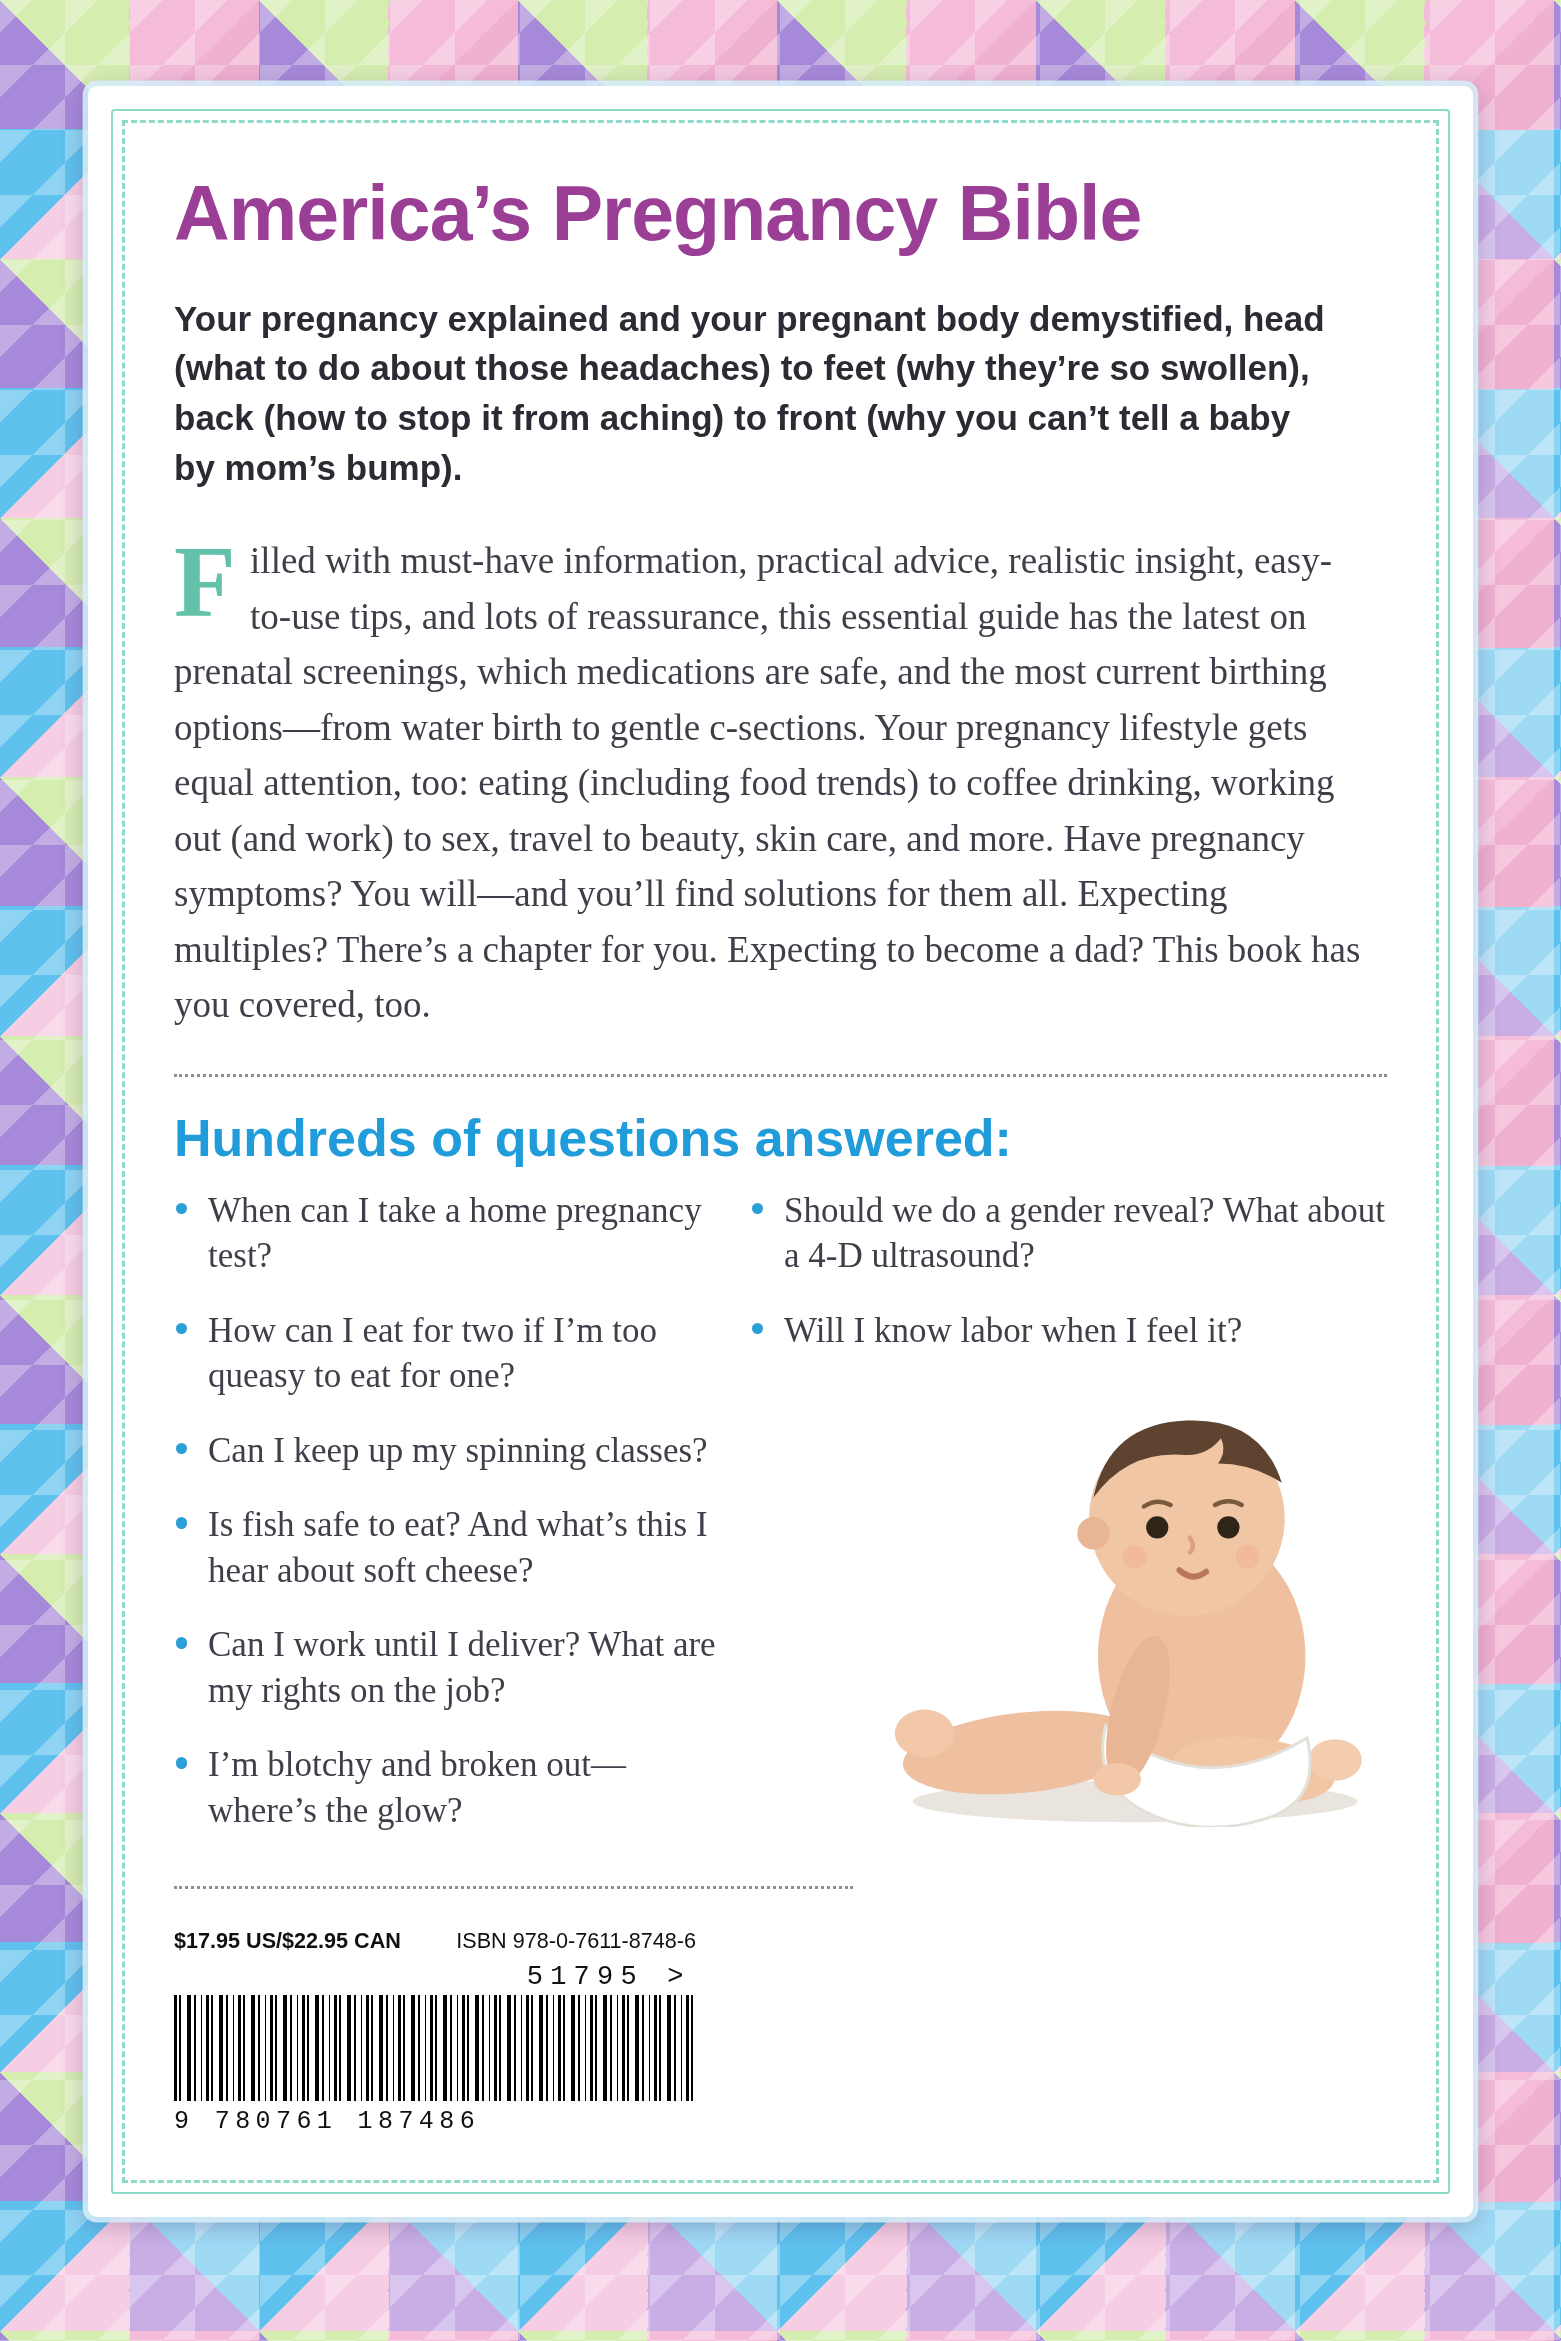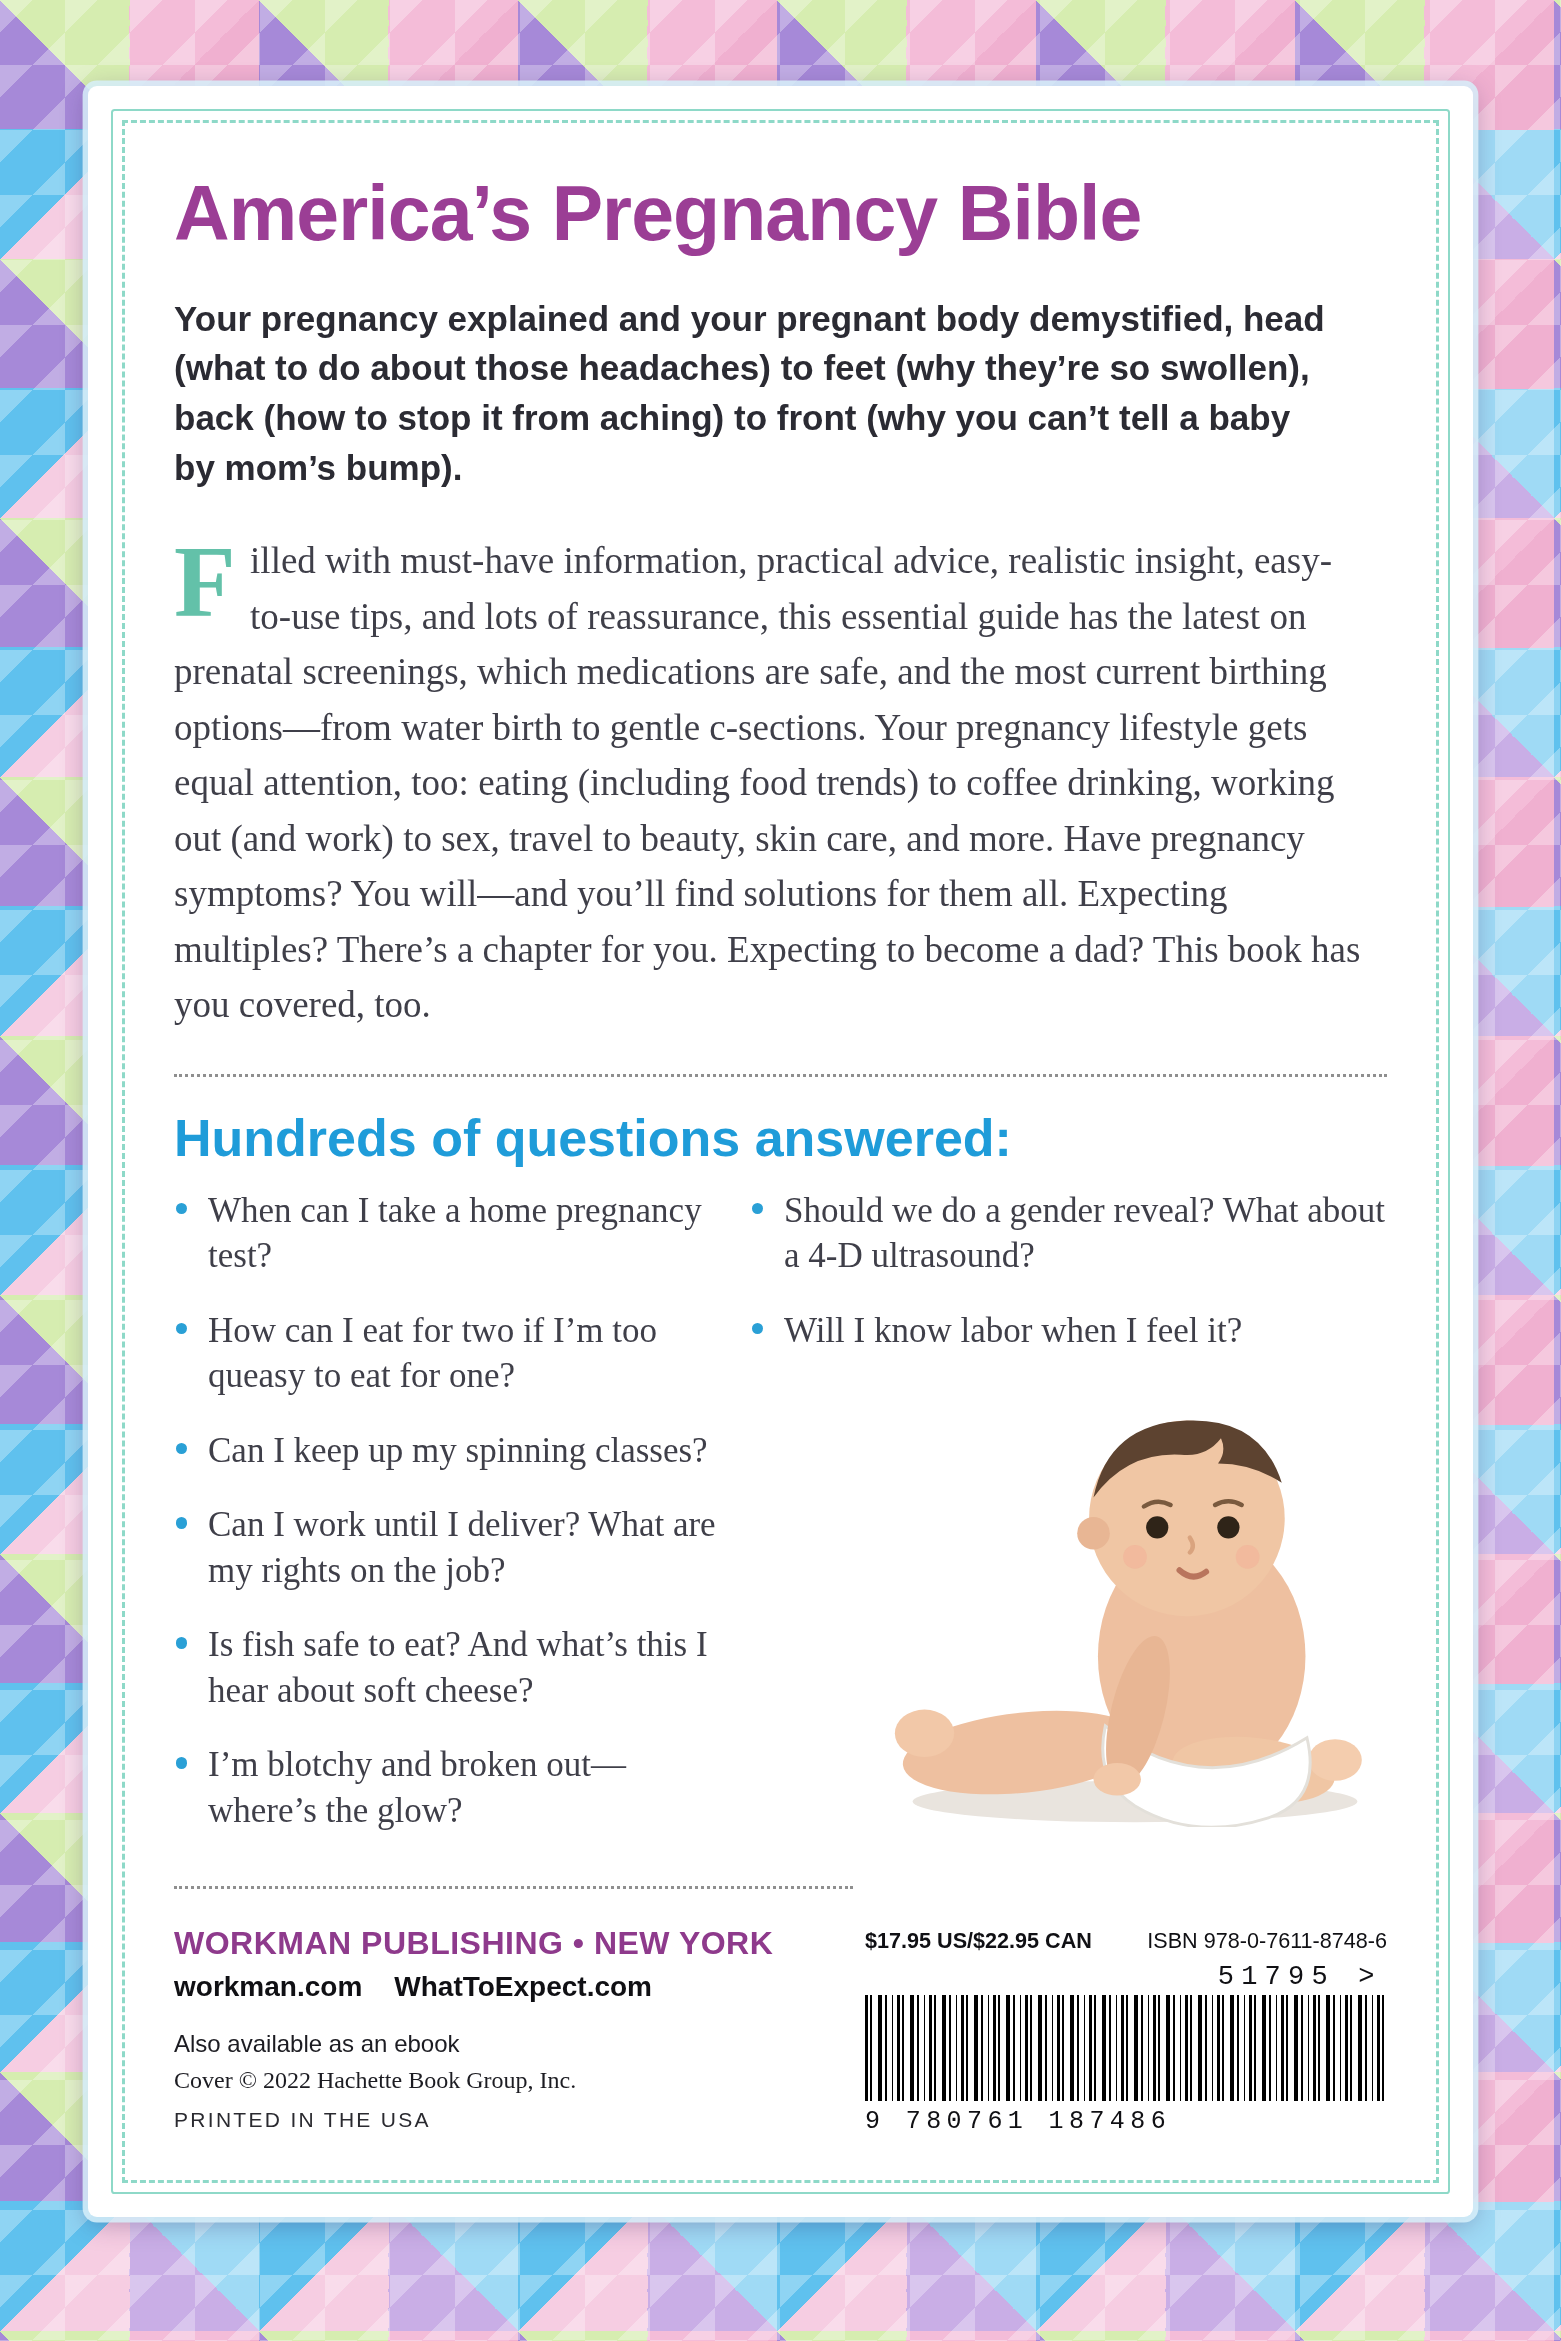--- a/index.html
+++ b/index.html
@@ -131,22 +131,22 @@
       <div class="dotted full"></div>
 
       <h2 class="questions">Hundreds of questions answered:</h2>
 
       <div class="q-cols">
         <div class="q-left">
           <ul class="qlist">
             <li><span class="dot"></span><span>When can I take a home pregnancy test?</span></li>
             <li><span class="dot"></span><span>How can I eat for two if I’m too queasy to eat for one?</span></li>
             <li><span class="dot"></span><span>Can I keep up my spinning classes?</span></li>
+            <li><span class="dot"></span><span>Is fish safe to eat? And what’s this I hear about soft cheese?</span></li>
             <li><span class="dot"></span><span>Can I work until I deliver? What are my rights on the job?</span></li>
-            <li><span class="dot"></span><span>Is fish safe to eat? And what’s this I hear about soft cheese?</span></li>
             <li><span class="dot"></span><span>I’m blotchy and broken out—where’s the glow?</span></li>
           </ul>
         </div>
 
         <div class="q-right">
           <ul class="qlist">
             <li><span class="dot"></span><span>Should we do a gender reveal? What about a 4-D ultrasound?</span></li>
             <li><span class="dot"></span><span>Will I know labor when I feel it?</span></li>
           </ul>
 
@@ -173,29 +173,20 @@
               <circle cx="170" cy="118" r="8" fill="#f4ad96" opacity=".5"></circle>
               <circle cx="246" cy="118" r="8" fill="#f4ad96" opacity=".5"></circle>
             </svg>
           </div>
         </div>
       </div>
 
       <div class="dotted half"></div>
 
       <div class="bottom">
-        <div class="publisher">
-          <div class="pub-name">WORKMAN PUBLISHING • NEW YORK</div>
-          <div class="pub-sites">
-            <span>workman.com</span><span>WhatToExpect.com</span>
-          </div>
-          <div class="pub-ebook">Also available as an ebook</div>
-          <div class="pub-copy">Cover © 2022 Hachette Book Group, Inc.</div>
-          <div class="pub-printed">PRINTED IN THE USA</div>
-        </div>
 
         <div class="barcode">
           <div class="price-line">
             <span class="price">$17.95 US/$22.95 CAN</span>
             <span class="isbn">ISBN 978-0-7611-8748-6</span>
           </div>
           <div class="upc-top">51795 &gt;</div>
           <div class="bars"></div>
           <div class="barcode-digits">9 780761 187486</div>
         </div>

